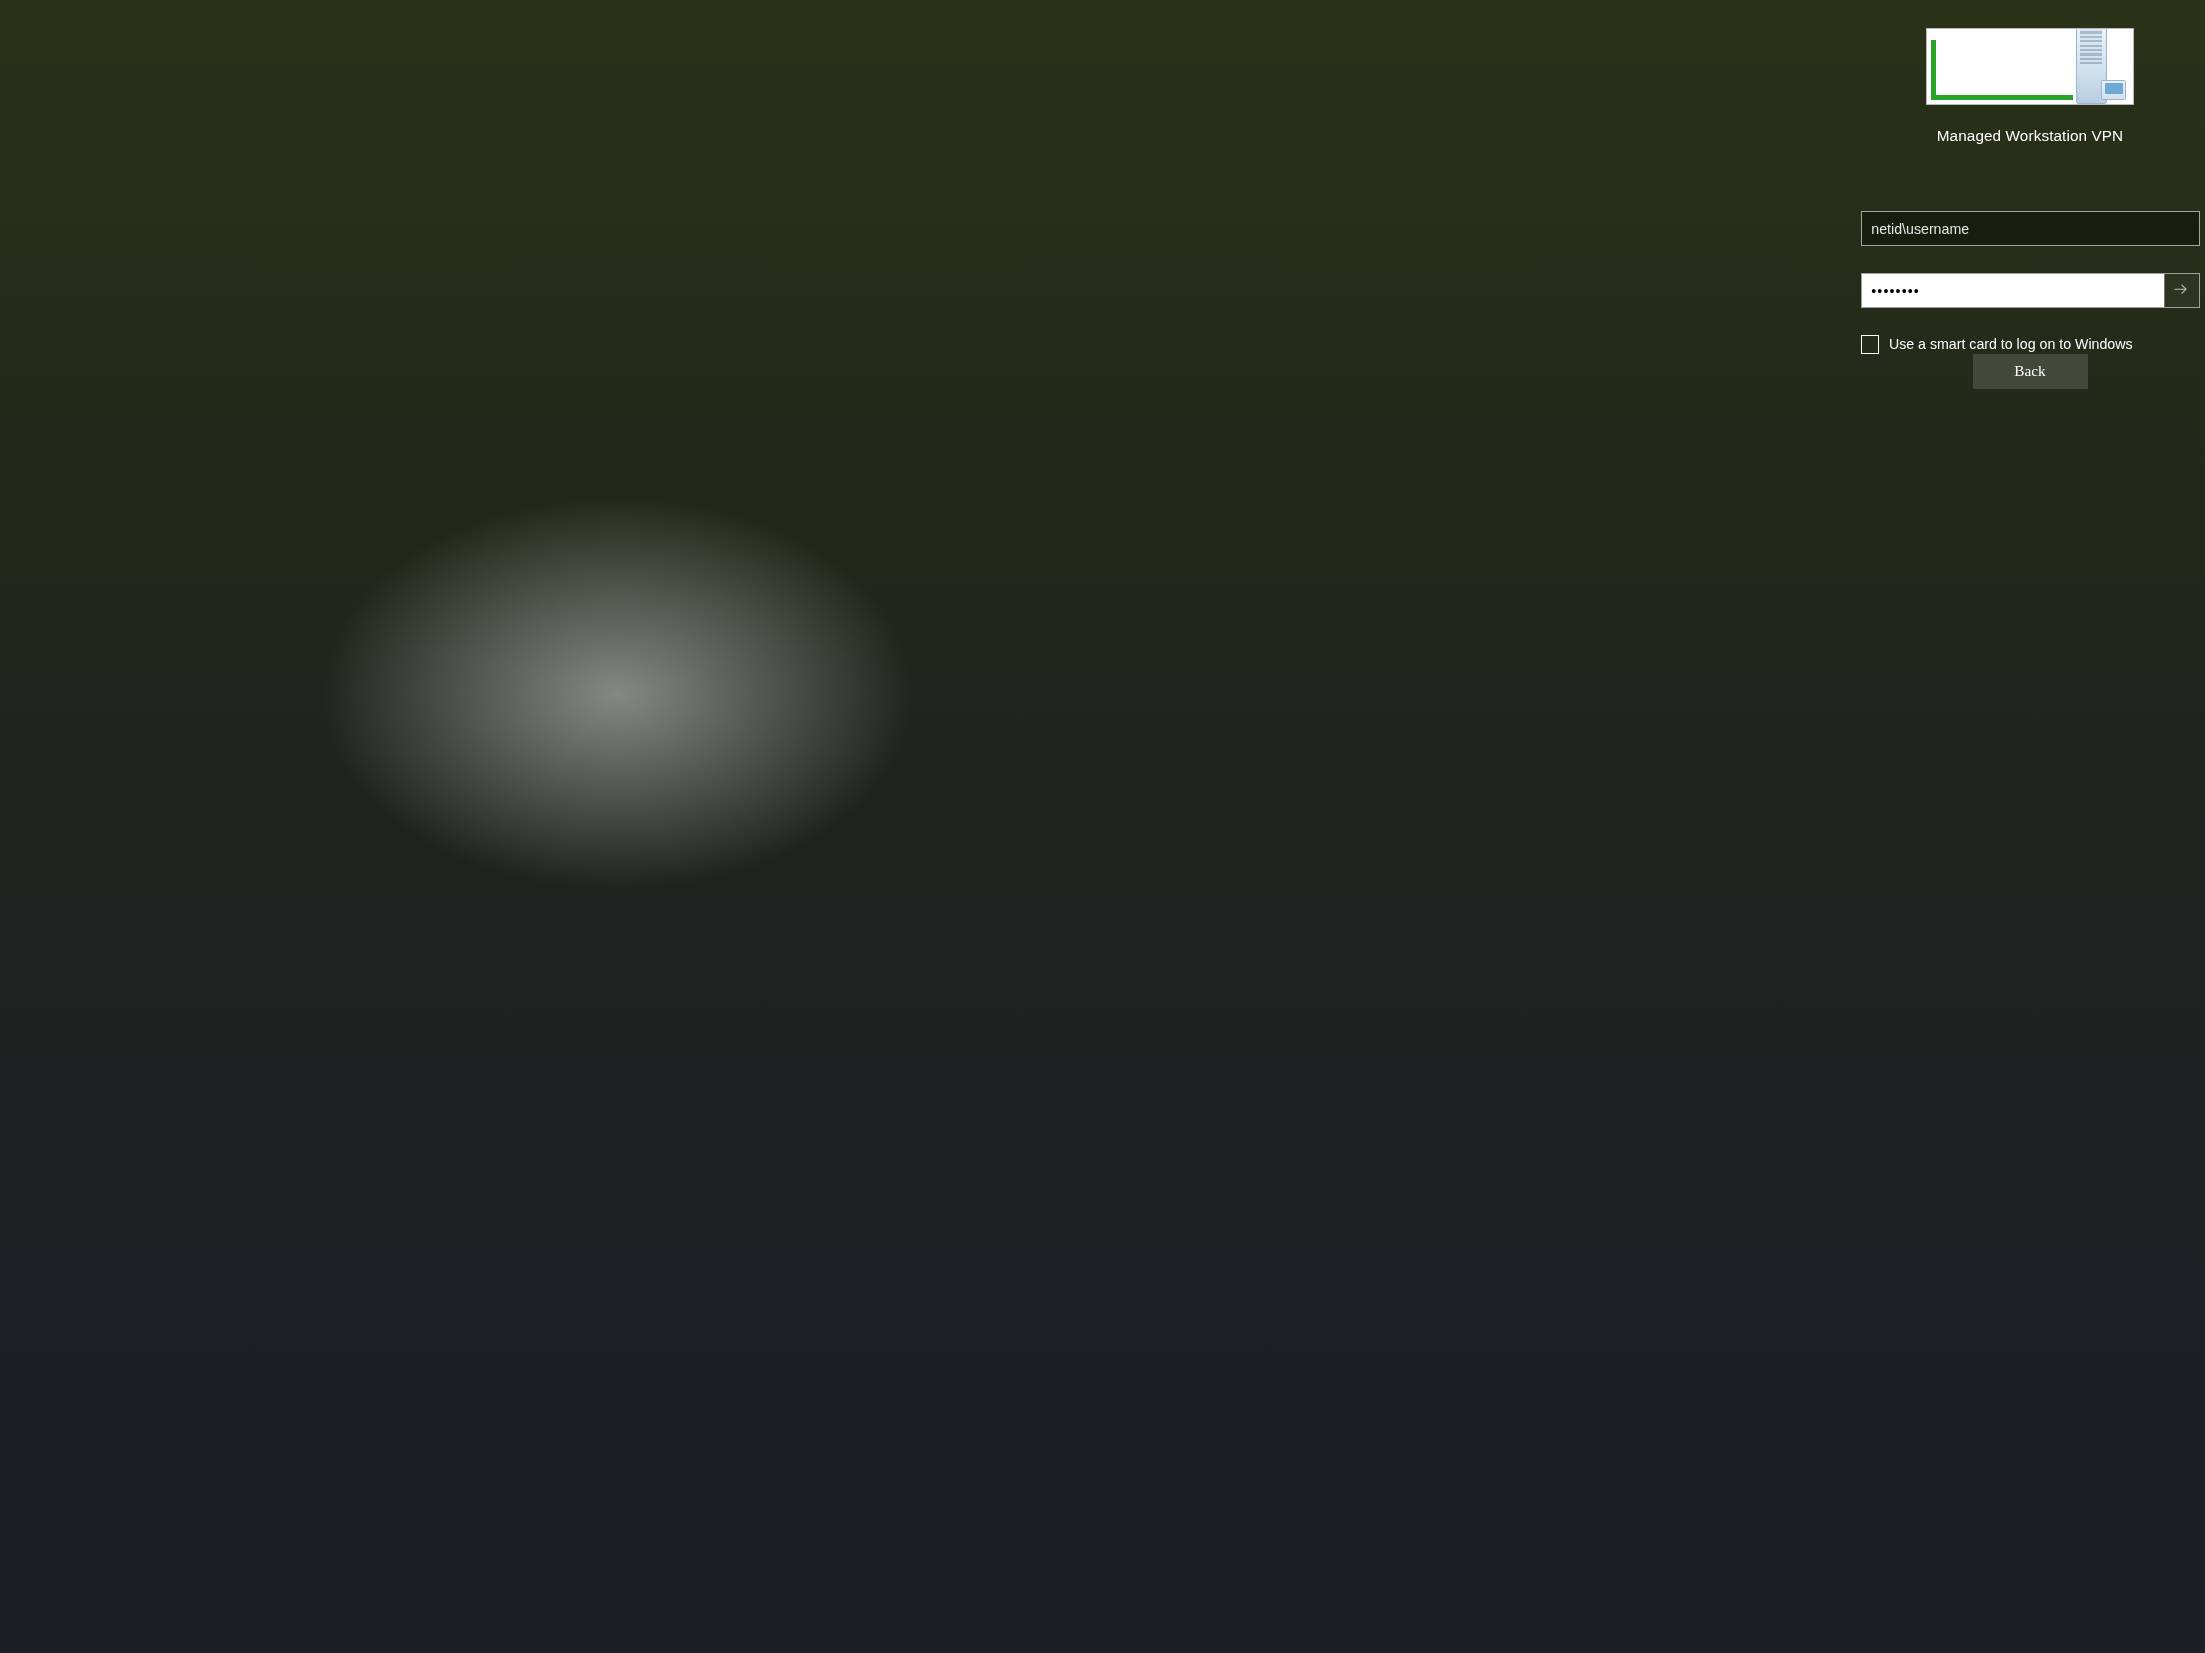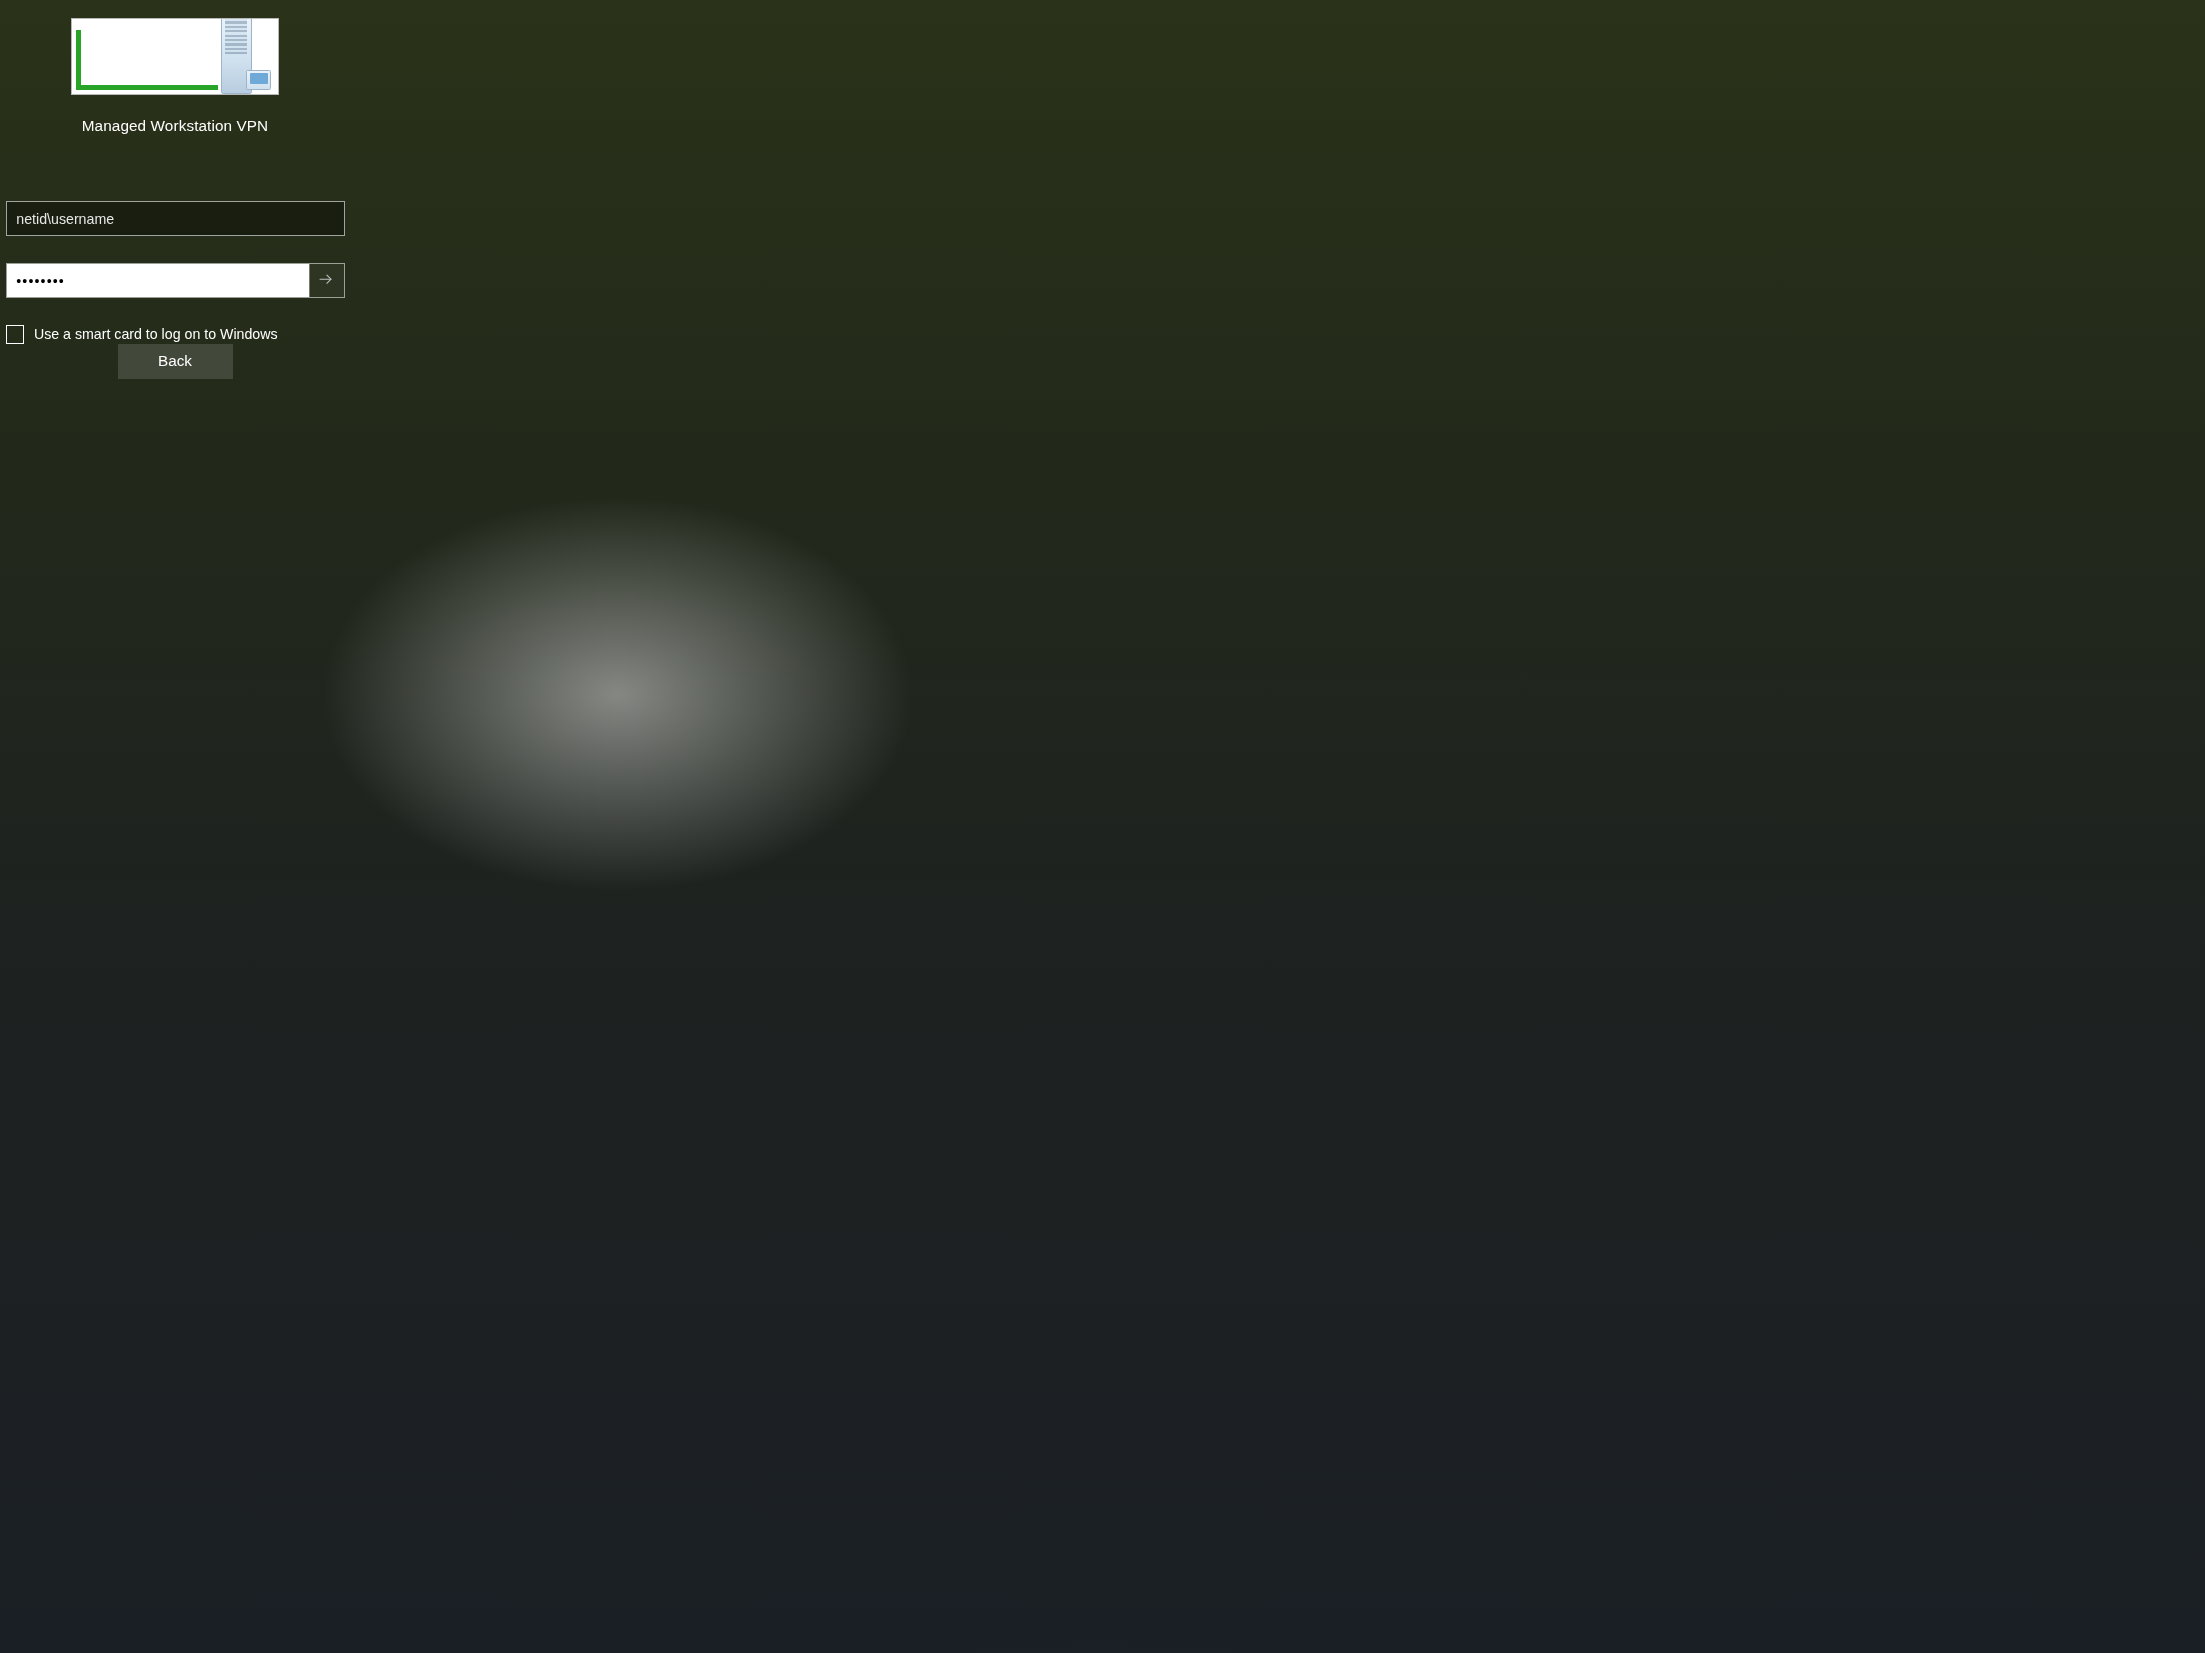--- a/index.html
+++ b/index.html
@@ -11,22 +11,22 @@
         radial-gradient(ellipse 875px 492px at 50% 120%, #2b4666 0%, #1a2430 40%, rgba(0,0,0,0) 70%),
         linear-gradient(180deg, #2a3219 0%, #232a1a 25%, #1e2220 55%, #1a1f25 100%);
       color: #fff;
       overflow: hidden;
     }
     .stage {
       width: 100%;
       height: 100%;
       display: flex;
       align-items: flex-start;
-      justify-content: flex-start;
-      padding-top: 18px;
+      justify-content: flex-end;
+      padding-top: 28px;
     }
     .login {
       width: 350px;
       display: flex;
       flex-direction: column;
       align-items: center;
     }
 
     
     .tile {
@@ -163,21 +163,21 @@
     }
 
     .back-btn {
       min-width: 115px;
       height: 35px;
       padding: 0 22px;
       background: rgba(255,255,255,0.14);
       color: #ffffff;
       border: none;
       font-size: 15.3px;
-      font-family: Liberation Sans, sans-serif;
+      font-family: Liberation Serif, serif;
       cursor: pointer;
     }
   </style>
 </head>
 <body>
 
 <div class="stage">
   <div class="login">
 
     <div class="tile">

